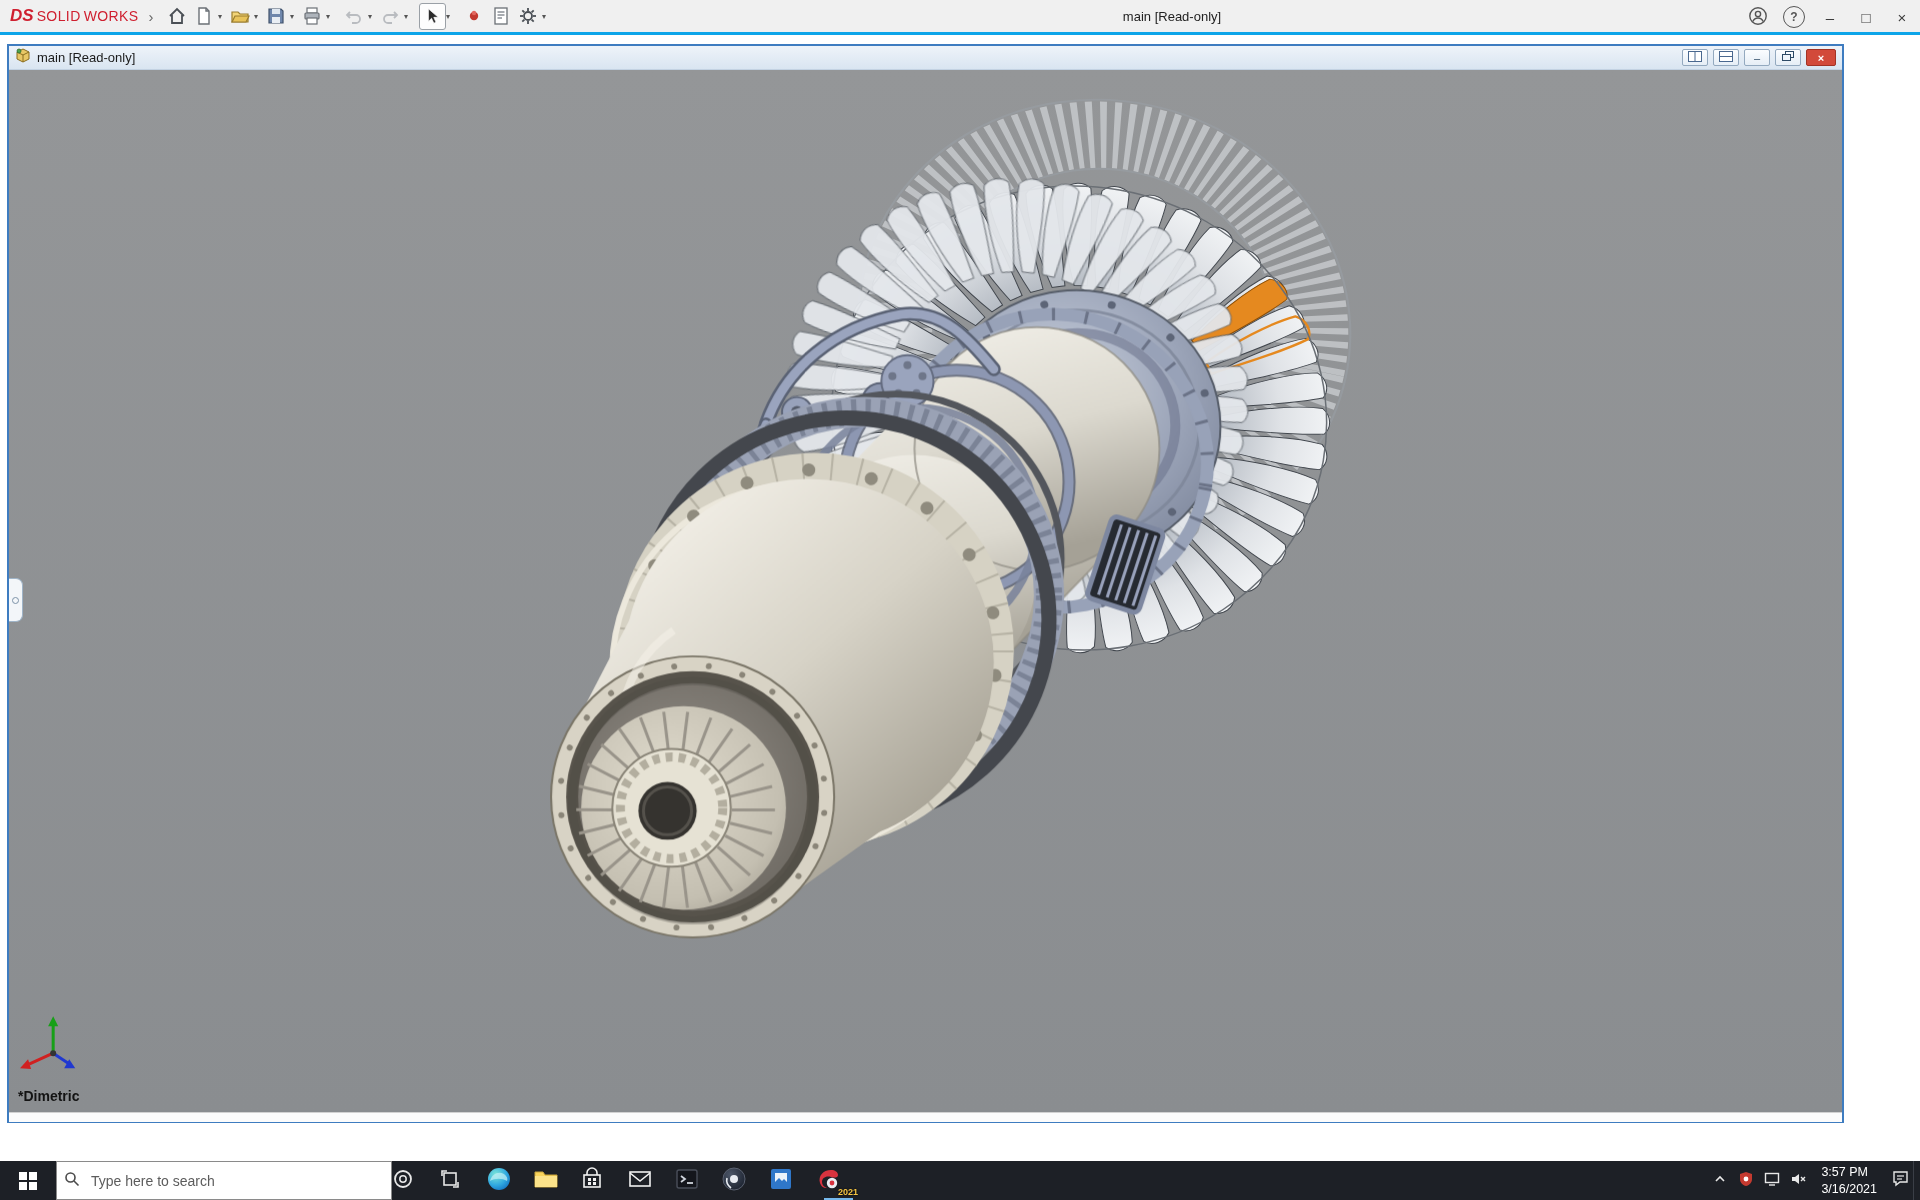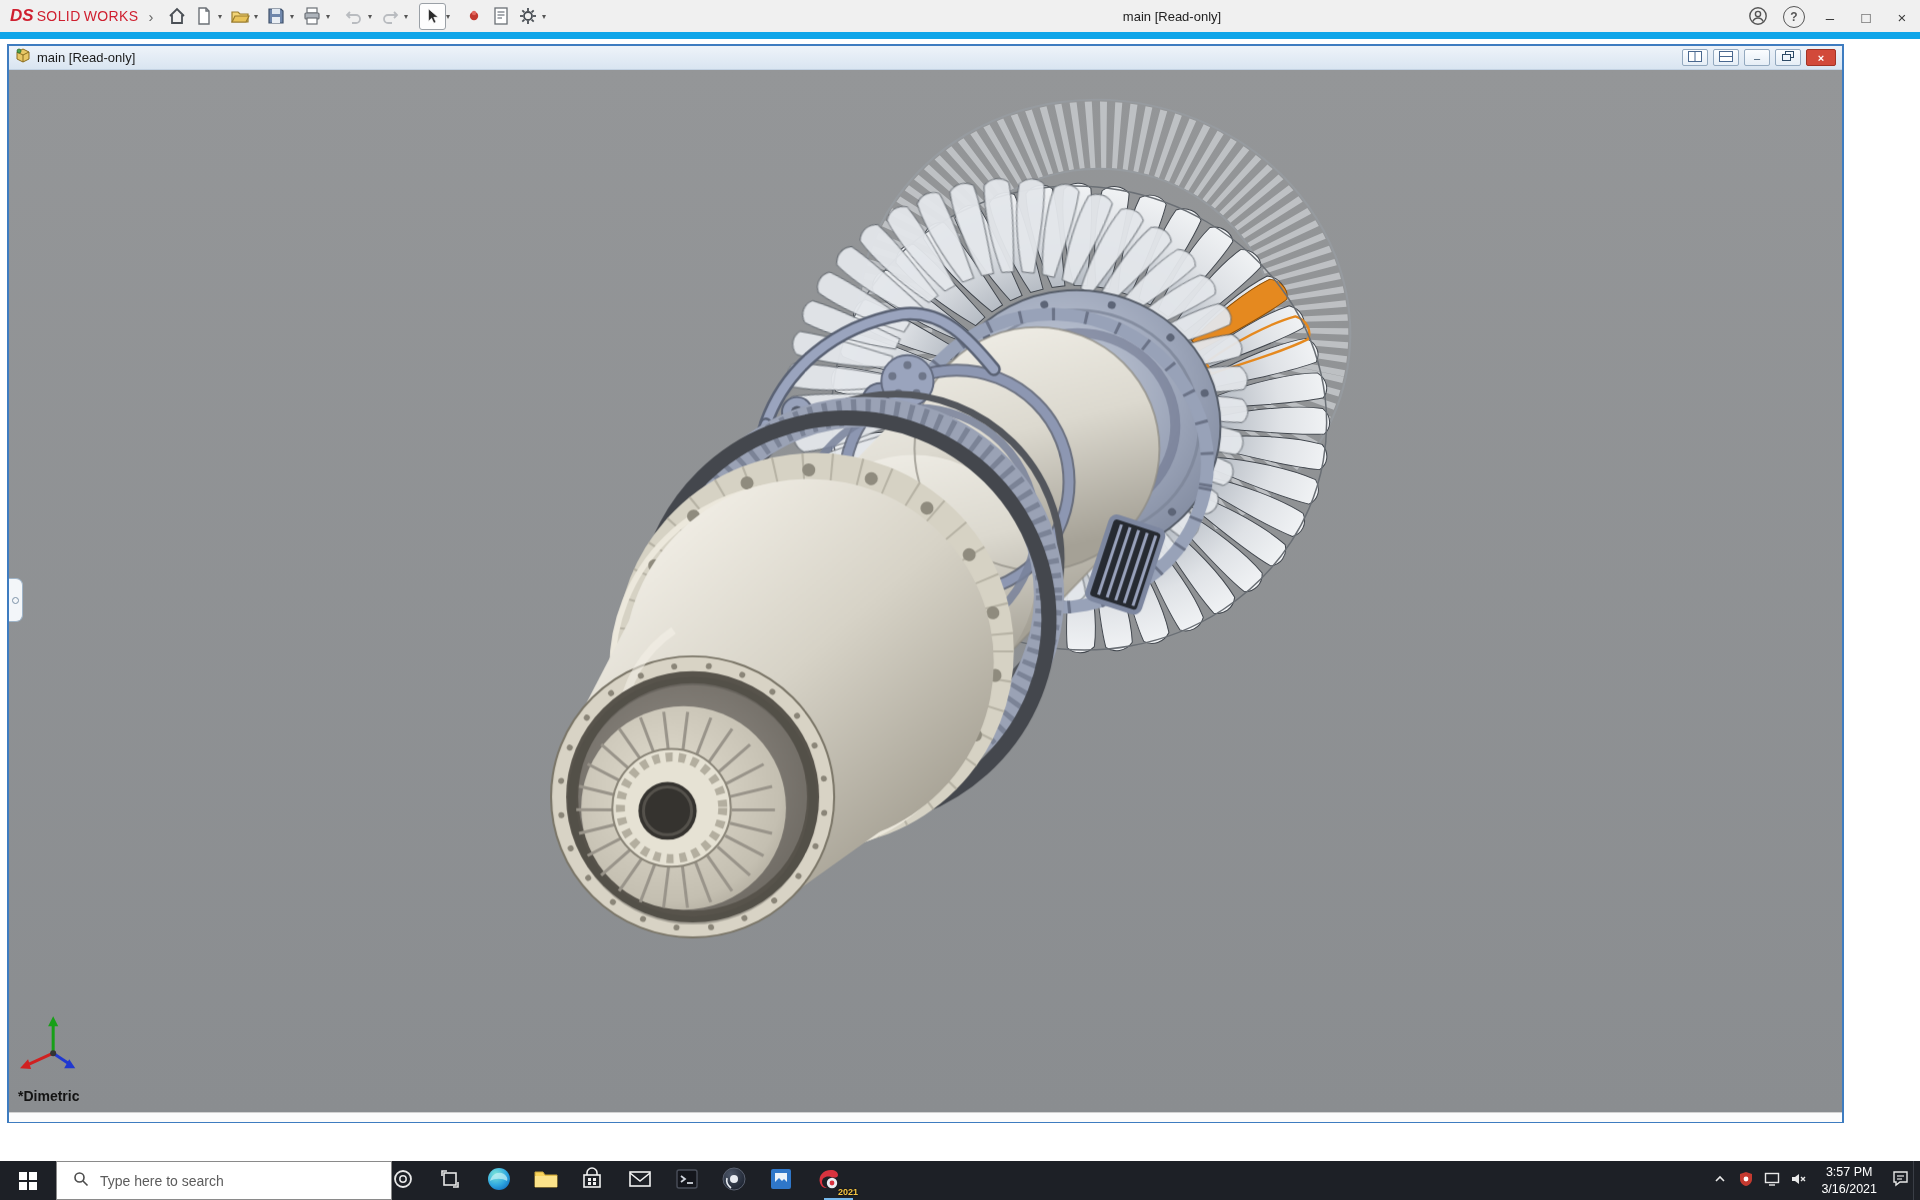--- a/index.html
+++ b/index.html
@@ -1,19 +1,19 @@
 <!DOCTYPE html>
 <html><head>
 <meta charset="utf-8">
 <style>
   html,body{margin:0;padding:0}
   body{width:1920px;height:1200px;background:#ffffff;font-family:"Liberation Sans",sans-serif;overflow:hidden;position:relative;-webkit-font-smoothing:antialiased}
 
   
-  .menubar{position:absolute;top:0;left:0;right:0;height:34px;background:#f0f0f0;border-bottom:7px solid #0ea5e9;display:flex;align-items:center;padding:16px 10px;box-sizing:border-box;z-index:30}
+  .menubar{position:absolute;top:0;left:0;right:0;height:34px;background:#f0f0f0;border-bottom:3px solid #0ea5e9;display:flex;align-items:center;padding:16px 10px;box-sizing:border-box;z-index:30}
   .brand{display:flex;align-items:baseline;gap:3px;margin-right:8px;cursor:default}
   .brand .mark{color:#cf1f2f;font-weight:bold;font-style:italic;font-size:17px}
   .brand .bold{color:#cf1f2f;font-weight:normal;font-size:14px;letter-spacing:.4px}
   .brand .light{color:#cf1f2f;font-weight:normal;font-size:14px;letter-spacing:.4px}
   .expander{color:#666;font-size:15px;margin:0 10px 0 2px}
   .tool{width:27px;height:27px;display:flex;align-items:center;justify-content:center;border-radius:3px}
   .tool svg{display:block}
   .caret{font-size:8px;color:#555;width:9px;text-align:center;margin:0 2px 0 -2px}
   .sep{width:6px}
   .select-tool{border:1px solid #9aa0a6;background:#fdfdfd;box-sizing:border-box}
@@ -35,29 +35,29 @@
   .bottom-strip{height:9px;background:#fcfcfc;border-top:1px solid #d2d2d2}
   .view-label{position:absolute;left:9px;bottom:8px;font-size:14px;font-weight:bold;color:#131313;z-index:5}
   .fm-tab{position:absolute;left:0;top:508px;width:13px;height:42px;background:#f3f6f9;border:1px solid #9fb4c8;border-left:none;border-radius:0 7px 7px 0;display:flex;align-items:center;justify-content:center;z-index:6}
   .fm-tab .dot{width:5px;height:5px;border:1px solid #7d93a8;border-radius:50%}
 
   
   .taskbar{position:absolute;left:0;bottom:0;width:1920px;height:39px;background:#1d2026;display:flex;align-items:stretch;color:#fff;z-index:40}
   .start{width:56px;display:flex;align-items:center;justify-content:center}
   .win-grid{display:grid;grid-template-columns:8px 8px;grid-template-rows:8px 8px;gap:2px}
   .win-grid div{background:#fff}
-  .searchbox{width:336px;background:#fff;border:1px solid #8a8a8a;display:flex;align-items:center;gap:9px;padding:0 16px;box-sizing:border-box}
+  .searchbox{width:336px;background:#fff;border:1px solid #8a8a8a;display:flex;align-items:center;gap:9px;padding:0 7px;box-sizing:border-box}
   .searchbox input{border:none;outline:none;background:transparent;font-size:14px;color:#444;font-family:"Liberation Sans",sans-serif;width:100%}
   .searchbox input::placeholder{color:#5c5c5c;opacity:1}
   .tb-icon{width:47px;display:flex;align-items:center;position:relative}
   .active-line{position:absolute;bottom:0;left:9px;right:9px;height:2px;background:#76b9ed}
   .sw-badge{position:absolute;right:4px;bottom:3px;font-size:9px;color:#f5c544;font-weight:bold;text-shadow:0 0 2px #000}
   .tray{margin-left:auto;display:flex;align-items:center}
   .tray-icon{width:26px;height:39px;display:flex;align-items:center;justify-content:center}
-  .clock{text-align:center;font-size:12.5px;line-height:1.3;padding:0 10px;color:#fff;align-self:center}
+  .clock{font-size:12.5px;line-height:1.3;padding:0 10px;color:#fff;align-self:center}
   .show-desktop{width:6px;border-left:1px solid #3a3e46;height:100%}
 </style>
 </head>
 <body>
 
 <div class="menubar">
   <div class="brand">
     <span class="mark">DS</span>
     <span class="bold">SOLID</span>
       <span class="light">WORKS</span>

